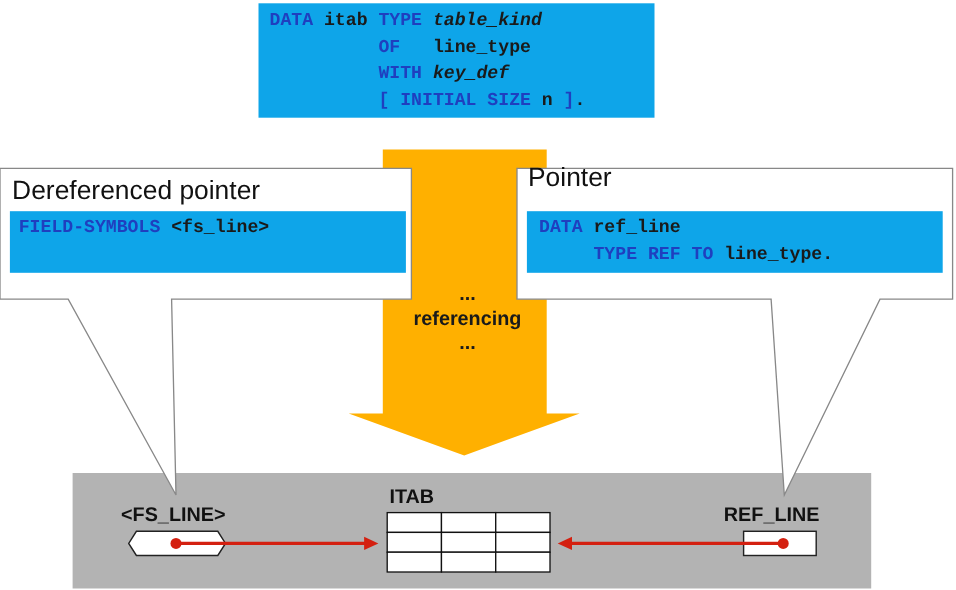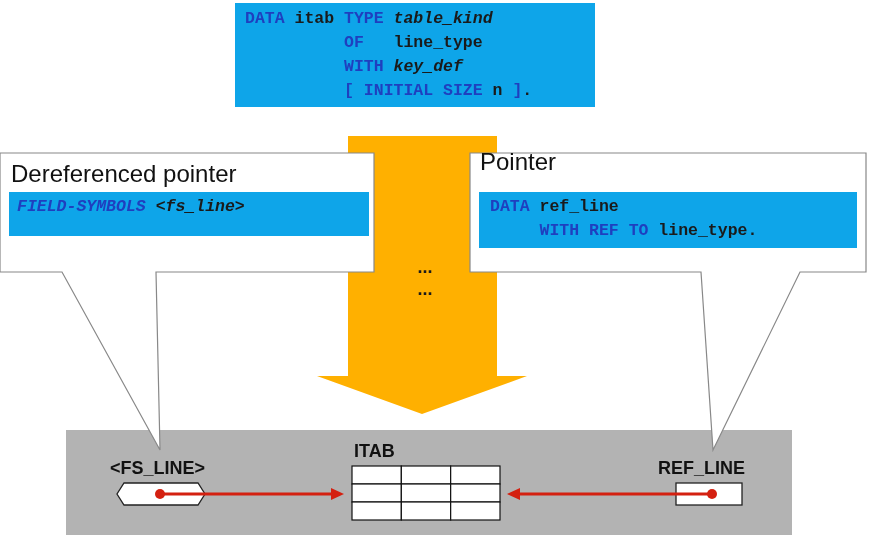--- a/index.html
+++ b/index.html
@@ -52,29 +52,30 @@
       <circle cx="712" cy="494" r="5" fill="#D42010"></circle>
       <polygon points="507,494 520,488 520,500" fill="#D42010"></polygon>
     </g>
 </svg>
 
 <div class="codebox" id="top-code">
   <div class="lines mono" id="top-code-lines"><div><span class="kw">DATA</span><span> itab </span><span class="kw">TYPE</span><span> </span><span class="it">table_kind</span></div><div><span>          </span><span class="kw">OF</span><span>   line_type</span></div><div><span>          </span><span class="kw">WITH</span><span> </span><span class="it">key_def</span></div><div><span>          </span><span class="kw">[ INITIAL SIZE</span><span> n </span><span class="kw">]</span><span>.</span></div></div>
 </div>
 
 <div class="bubble-title" style="left:11px; top:160px;">Dereferenced pointer</div>
-<div class="codebox" style="left:9px; top:192px; width:360px; height:44px;font-style:italic;">
+<div class="codebox" style="left:9px; top:192px; width:360px; height:56px;">
   <div class="mono" id="left-code-lines" style="position:absolute; left:8px; top:3px;"><div><span class="kw">FIELD-SYMBOLS</span><span> &lt;fs_line&gt;</span></div></div>
 </div>
 
 <div class="bubble-title" style="left:480px; top:148px;">Pointer</div>
 <div class="codebox" style="left:479px; top:192px; width:378px; height:56px;">
-  <div class="mono" id="right-code-lines" style="position:absolute; left:11px; top:3px;"><div><span class="kw">DATA</span><span> ref_line</span></div><div><span>     </span><span class="kw">WITH REF TO</span><span> line_type.</span></div></div>
+  <div class="mono" id="right-code-lines" style="position:absolute; left:11px; top:3px;"><div><span class="kw">DATA</span><span> ref_line</span></div><div><span>     </span><span class="kw">TYPE REF TO</span><span> line_type.</span></div></div>
 </div>
 
 <div class="arrowtext" id="arrow-text" style="left:350px; top:256px; width:150px;">
     <div>...</div>
+    <div>referencing</div>
     <div>...</div>
   </div>
 
 <div class="label" style="left:110px; top:458px;">&lt;FS_LINE&gt;</div>
 <div class="label" style="left:354px; top:441px;">ITAB</div>
 <div class="label" style="left:658px; top:458px;">REF_LINE</div>
 
 </body></html>

